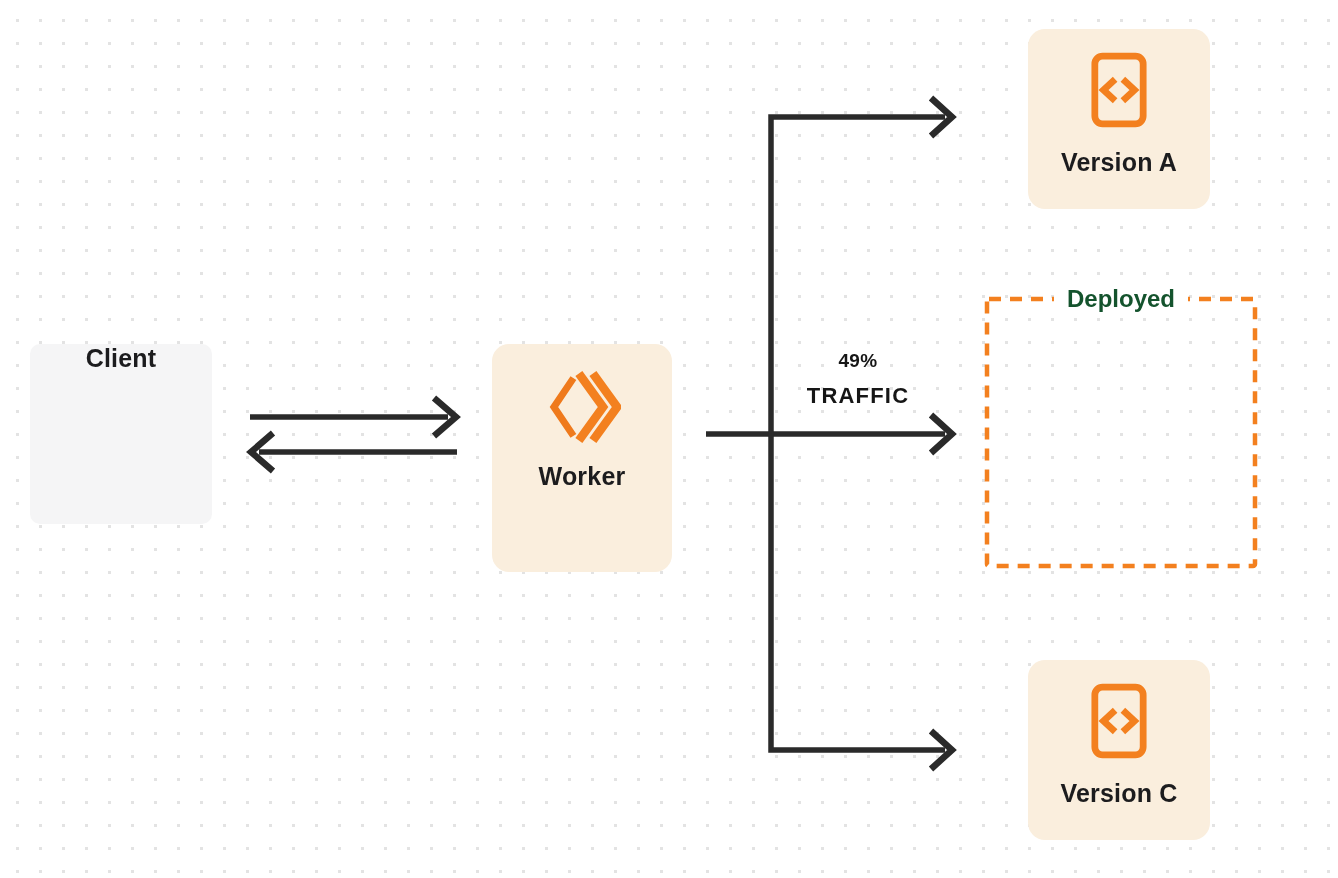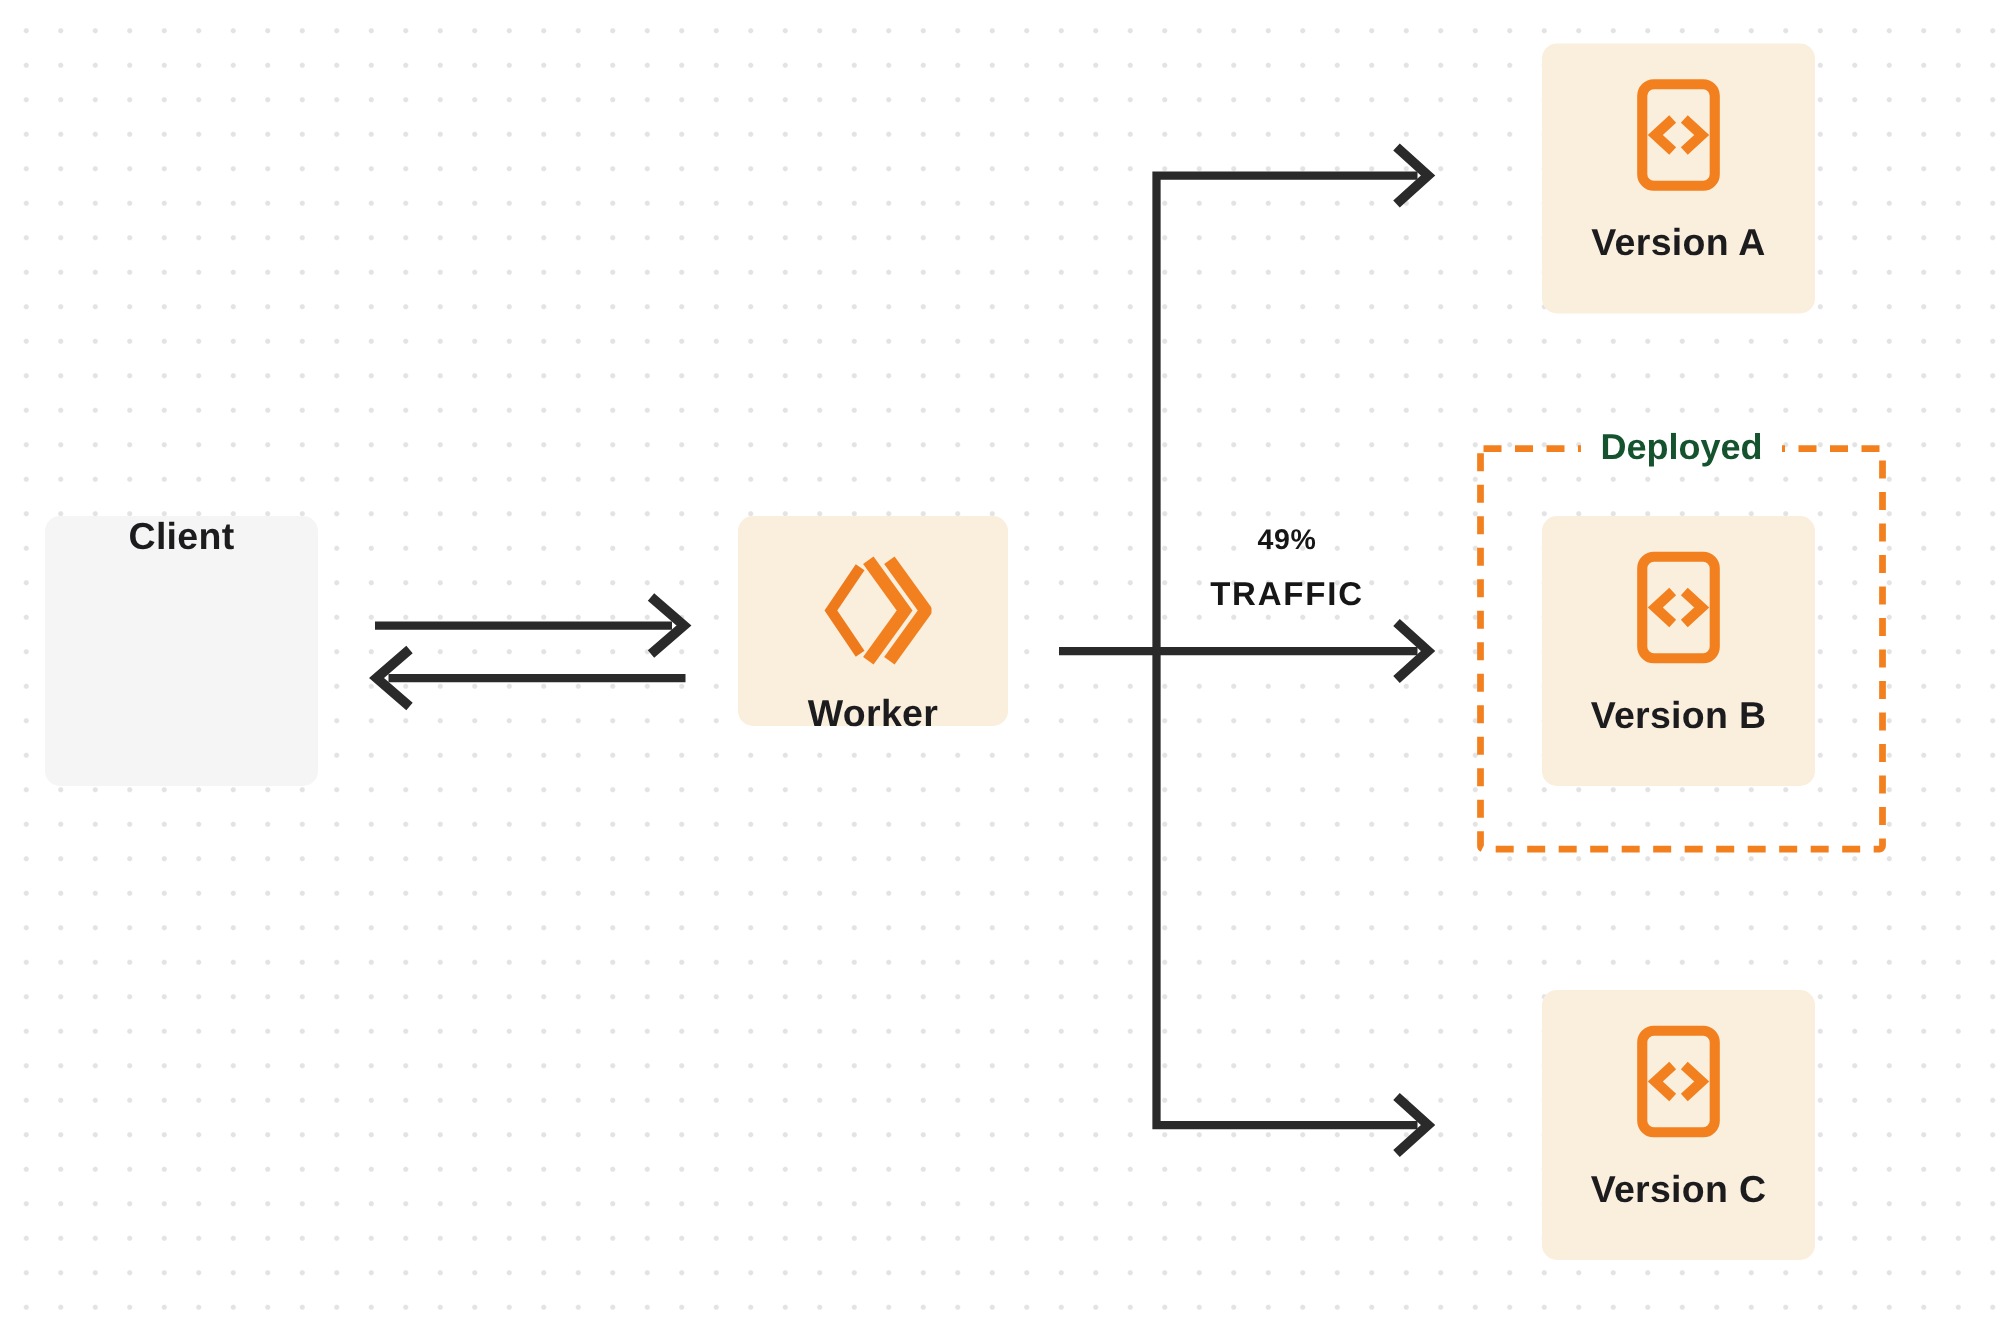--- a/index.html
+++ b/index.html
@@ -26,33 +26,33 @@
   }
 
   .node {
     position: absolute;
     border-radius: 10px;
     display: flex;
     flex-direction: column;
     align-items: center;
   }
   .node.gray  { background: #f5f5f6; justify-content: flex-start; }
-  .node.peach { background: #faeedd; justify-content: flex-start; }
+  .node.peach { background: #faeedd; justify-content: flex-start; border-radius: 17px; }
 
   .node-label {
     font-size: 25px;
     font-weight: 700;
     color: #1c1c1e;
     letter-spacing: 0.2px;
   }
 
   .node .icon-wrap { display: block; line-height: 0; }
 
   .client-node  { left: 30px;  top: 344px; width: 182px; height: 180px; }
-  .worker-node  { left: 492px; top: 344px; width: 180px; height: 140px; padding-top: 24px; }
+  .worker-node  { left: 492px; top: 344px; width: 180px; height: 228px; padding-top: 24px; }
   .worker-node .node-label { margin-top: 16px; }
 
   .version-node { left: 1028px; width: 182px; height: 180px; padding-top: 23px; }
   .version-a-node { top: 29px; }
   .version-b-node { top: 344px; }
   .version-c-node { top: 660px; }
   .version-node .node-label { margin-top: 20px; }
 
   .deployed-label {
     position: absolute;
@@ -126,30 +126,20 @@
     <span class="icon-wrap">
       <svg width="58" height="76" viewBox="0 0 60 78" fill="none" stroke="#f3801f" stroke-width="7">
         <rect x="5" y="4" width="50" height="70" rx="8"></rect>
         <path d="M26,28 L14,39 L26,50"></path>
         <path d="M34,28 L46,39 L34,50"></path>
       </svg>
     </span>
     <div class="node-label">Version A</div>
   </div>
 
-  <div class="node peach version-node version-b-node">
-    <span class="icon-wrap">
-      <svg width="58" height="76" viewBox="0 0 60 78" fill="none" stroke="#f3801f" stroke-width="7">
-        <rect x="5" y="4" width="50" height="70" rx="8"></rect>
-        <path d="M26,28 L14,39 L26,50"></path>
-        <path d="M34,28 L46,39 L34,50"></path>
-      </svg>
-    </span>
-    <div class="node-label">Version B</div>
-  </div>
 
   <div class="node peach version-node version-c-node">
     <span class="icon-wrap">
       <svg width="58" height="76" viewBox="0 0 60 78" fill="none" stroke="#f3801f" stroke-width="7">
         <rect x="5" y="4" width="50" height="70" rx="8"></rect>
         <path d="M26,28 L14,39 L26,50"></path>
         <path d="M34,28 L46,39 L34,50"></path>
       </svg>
     </span>
     <div class="node-label">Version C</div>

